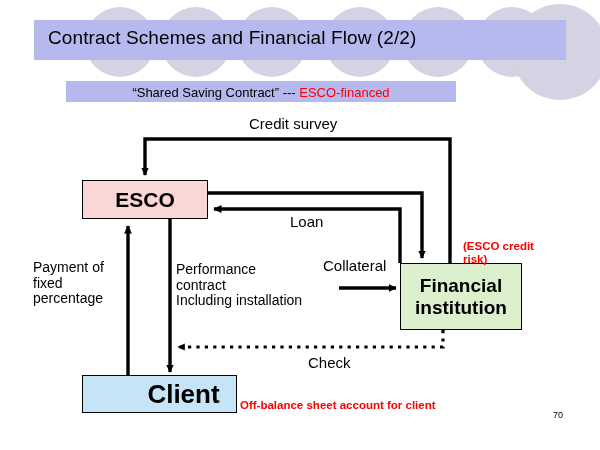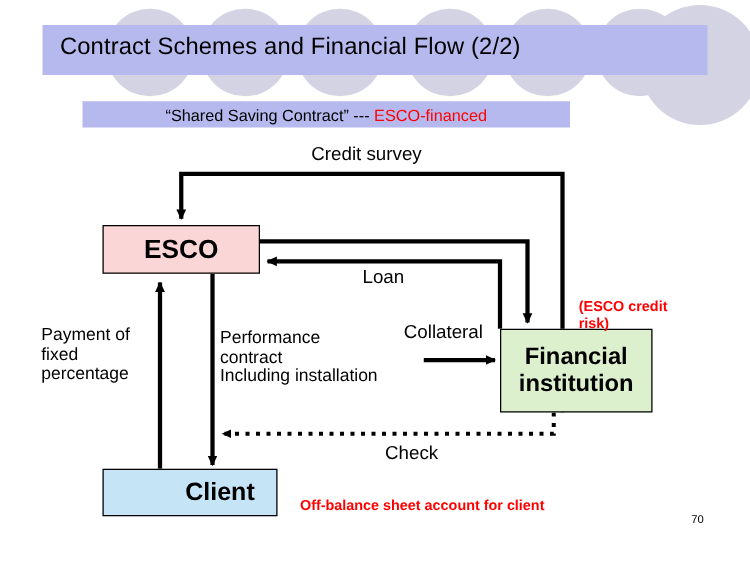--- a/index.html
+++ b/index.html
@@ -103,23 +103,23 @@
     background: #fbd6d6;
     font-size: 21px;
   }
   #box-fi {
     left: 400px; top: 263px; width: 122px; height: 67px;
     background: #dcf0cd;
     font-size: 19px;
     line-height: 1.15;
   }
   #box-client {
-    left: 82px; top: 375px; width: 140px; height: 38px;
+    left: 82px; top: 375px; width: 155px; height: 38px;
     background: #c5e4f5;
-    font-size: 20px;
+    font-size: 26px;
     padding-left: 48px;
   }
 
   
   .page-num {
     position: absolute;
     left: 553px;
     top: 410px;
     font-size: 9px;
     color: #000000;

